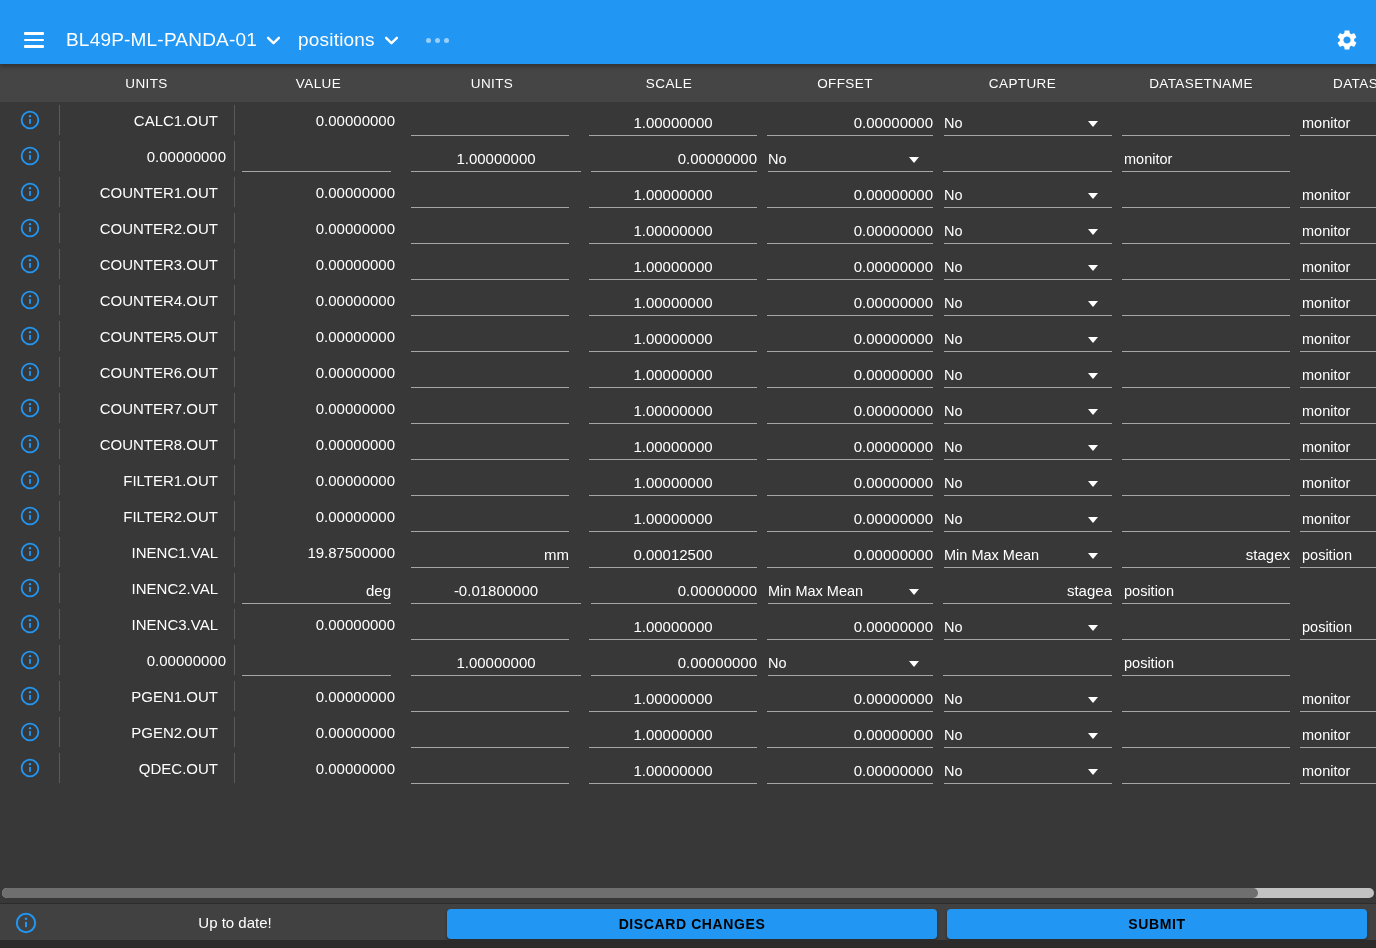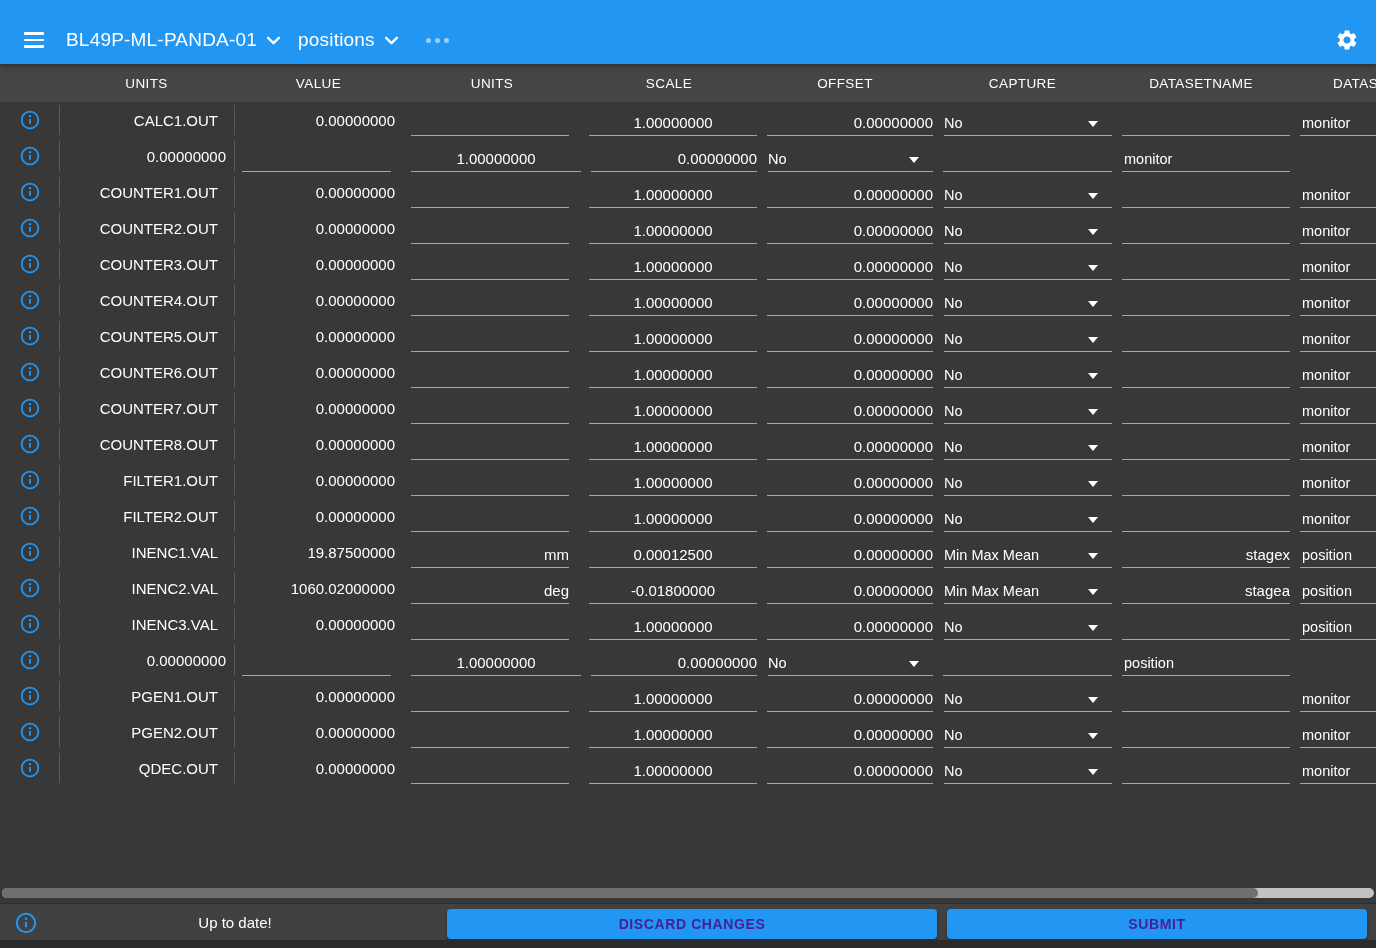--- a/index.html
+++ b/index.html
@@ -51,21 +51,21 @@
   .hscroll{position:absolute;left:2px;right:2px;top:888px;height:10px;border-radius:6px;background:#c2c2c2;}
   .hscroll .thumb{position:absolute;left:0;top:0;height:10px;width:1256px;border-radius:6px;background:#6f6f6f;cursor:grab;}
   
   .footer{
     position:absolute;left:0;right:0;top:903px;height:37px;background:#414141;
     border-top:1px solid #2c2c2c;
   }
   .footer .f-info{position:absolute;left:15px;top:8px;width:22px;height:22px;}
   .footer .status{position:absolute;left:0;top:0;width:470px;height:37px;display:flex;align-items:center;justify-content:center;font-size:15px;color:#fff;}
   .btn{
-    position:absolute;top:5px;height:30px;border:none;border-radius:4px;background:#2196F3;color:#4c1d95;
+    position:absolute;top:5px;height:30px;border:none;border-radius:4px;background:#2196F3;color:#000000;
     font-family:"Liberation Sans",sans-serif;font-size:14px;font-weight:bold;letter-spacing:.6px;
     cursor:pointer;box-shadow:0 2px 3px rgba(0,0,0,.35);
   }
   .btn-discard{left:447px;width:490px;}
   .btn-submit{left:947px;width:420px;}
   .bottom-strip{position:absolute;left:0;right:0;top:940px;height:8px;background:#2b2b2b;}
 </style>
 </head>
 <body>
 
@@ -752,23 +752,20 @@
       <div class="cell c-info">
         <svg class="info-icon" viewBox="0 0 24 24" fill="none">
           <circle cx="12" cy="12" r="10" stroke="#2196F3" stroke-width="2.2"></circle>
           <line x1="12" y1="10.8" x2="12" y2="16.6" stroke="#2196F3" stroke-width="2.2"></line>
           <circle cx="12" cy="7.4" r="1.4" fill="#2196F3"></circle>
         </svg>
       </div>
       <div class="cell c-name">
           <span>INENC2.VAL</span>
         </div>
-      <div class="cell c-value">
-          <span>1060.02000000</span>
-        </div>
       <div class="cell">
           <div class="uline u-units">
             <span>deg</span>
           </div>
         </div>
       <div class="cell">
           <div class="uline u-scale">
             <span>-0.01800000</span>
           </div>
         </div>

